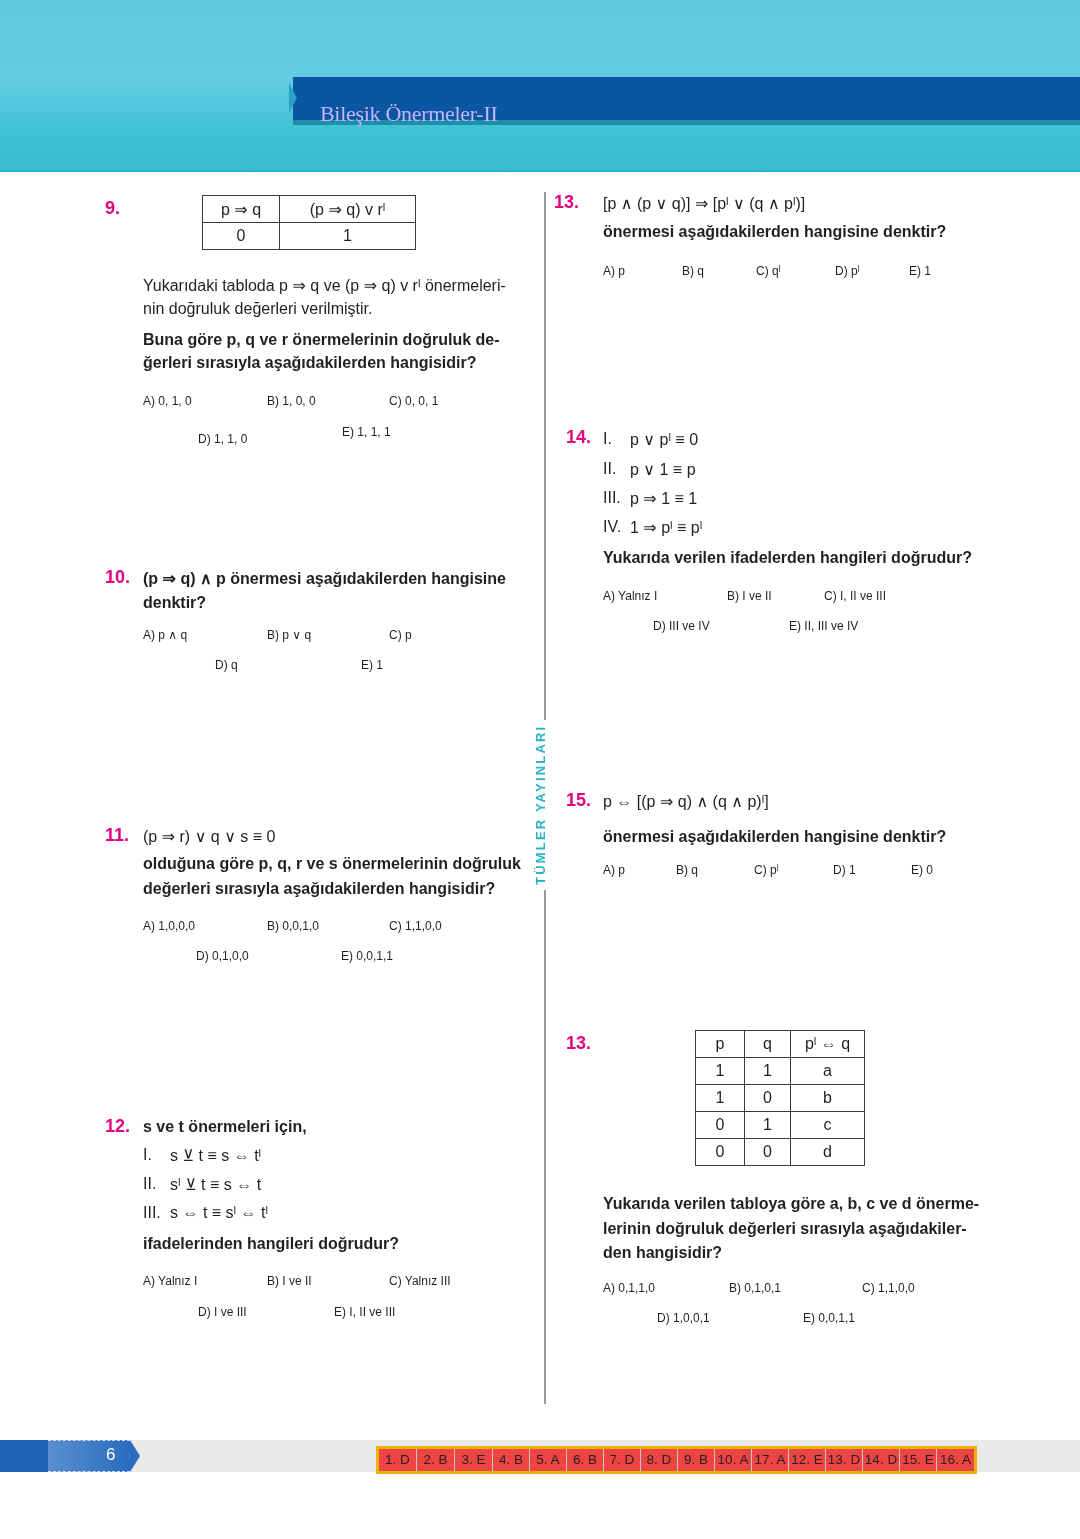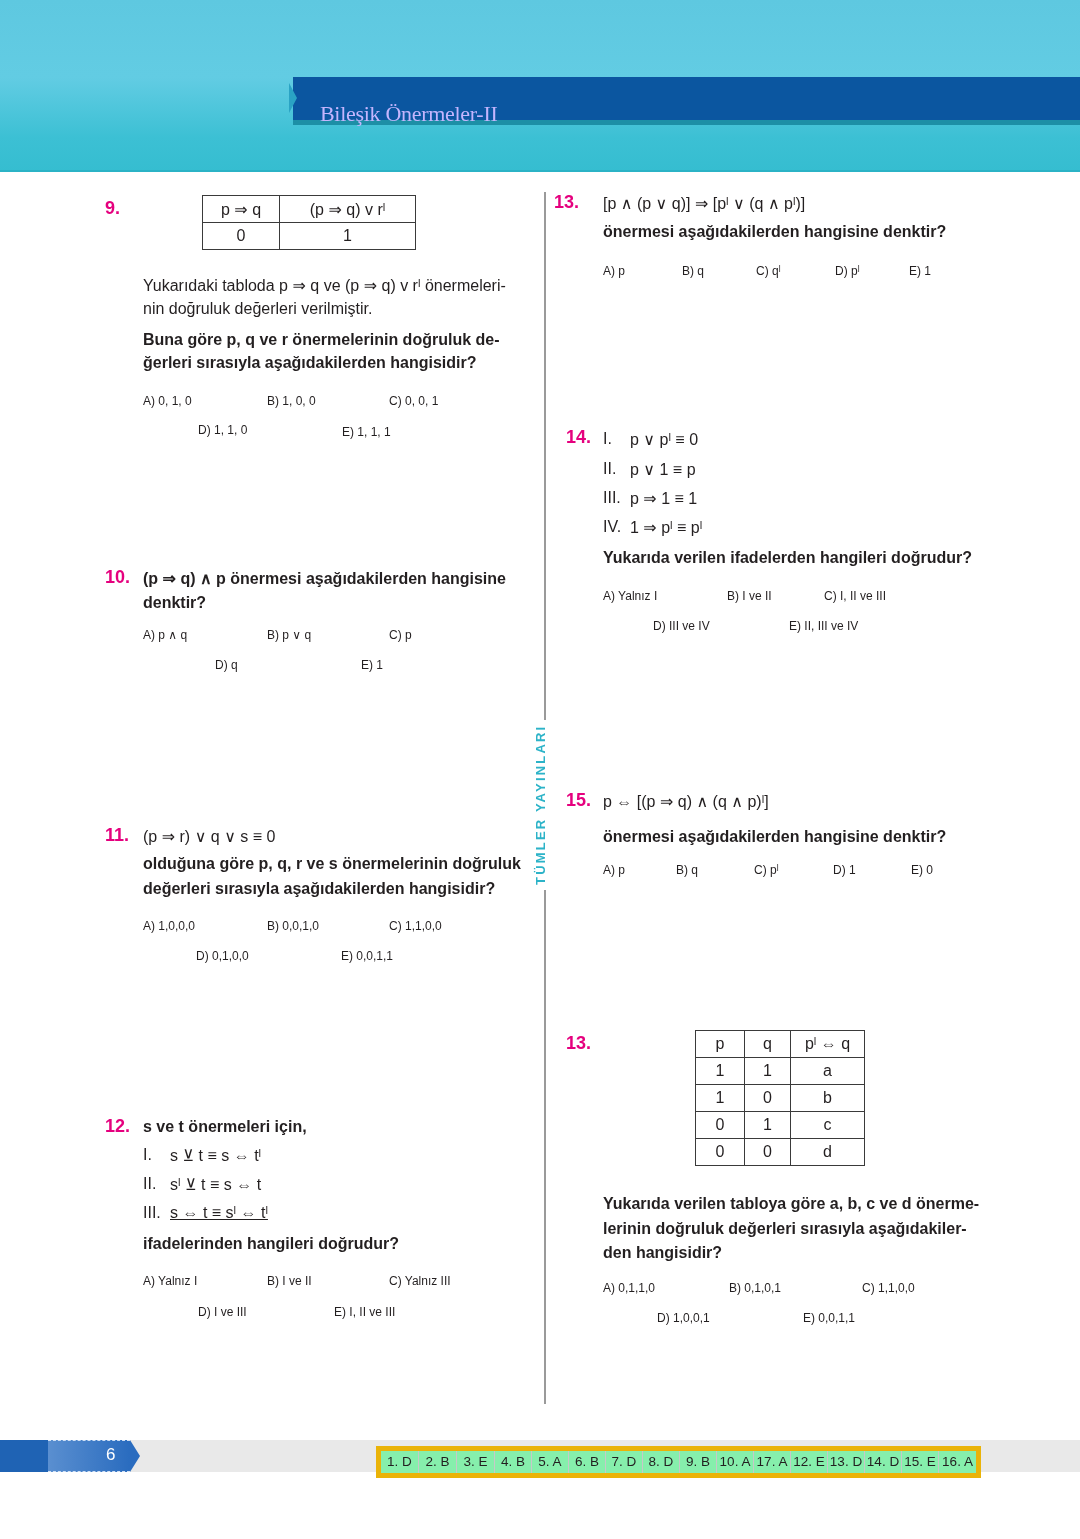--- a/index.html
+++ b/index.html
@@ -50,21 +50,21 @@
   .page-badge {
     position: absolute; left: 48px; top: 1440px; width: 82px; height: 32px;
     background: linear-gradient(90deg, #5a8fd0, #2a6cbf);
     border-top: 1px dashed #cfe0f5; border-bottom: 1px dashed #cfe0f5;
   }
   .page-badge::after {
     content: ""; position: absolute; right: -10px; top: -1px; width: 0; height: 0;
     border-top: 16px solid transparent; border-bottom: 16px solid transparent; border-left: 10px solid #2a6cbf;
   }
   .page-num { position: absolute; left: 106px; top: 1445px; color: #fff; font-size: 17px; }
-  .answer-key { position: absolute; left: 376px; top: 1446px; display: flex; background: #86efac; border: 5px solid #eab308; }
+  .answer-key { position: absolute; left: 376px; top: 1446px; display: flex; background: #ef4444; border: 3px solid #eab308; }
   .answer-key .cell { font-size: 13.5px; padding: 3px 0; text-align: center; border-right: 1px solid #c8c8c8; height: 22px; line-height: 16px; }
   .answer-key .cell:last-child { border-right: none; }
 </style>
 </head>
 <body>
 
 <div class="header">
   <div class="title-band">
     <span class="title-text">Bileşik Önermeler-II</span>
   </div>
@@ -87,21 +87,21 @@
     </tr>
   </tbody>
     </table>
   <div class="line" style="left:143px;top:276px;">Yukarıdaki tabloda p ⇒ q ve (p ⇒ q) v rˡ önermeleri-</div>
   <div class="line" style="left:143px;top:300px;">nin doğruluk değerleri verilmiştir.</div>
   <div class="line bold" style="left:143px;top:331px;">Buna göre p, q ve r önermelerinin doğruluk de-</div>
   <div class="line bold" style="left:143px;top:354px;">ğerleri sırasıyla aşağıdakilerden hangisidir?</div>
   <span class="opt" style="left:143px;top:394px;">A) 0, 1, 0</span>
   <span class="opt" style="left:267px;top:394px;">B) 1, 0, 0</span>
   <span class="opt" style="left:389px;top:394px;">C) 0, 0, 1</span>
-  <span class="opt" style="left:198px;top:423px;">D) 1, 1, 0</span>
+  <span class="opt" style="left:198px;top:432px;">D) 1, 1, 0</span>
   <span class="opt" style="left:342px;top:425px;">E) 1, 1, 1</span>
 </div>
 
 <div>
   <span class="qnum" style="left:105px;top:567px;">10.</span>
   <div class="line bold" style="left:143px;top:569px;">(p ⇒ q) ∧ p önermesi aşağıdakilerden hangisine</div>
   <div class="line bold" style="left:143px;top:594px;">denktir?</div>
   <span class="opt" style="left:143px;top:628px;">A) p ∧ q</span>
   <span class="opt" style="left:267px;top:628px;">B) p ∨ q</span>
   <span class="opt" style="left:389px;top:628px;">C) p</span>
@@ -122,21 +122,21 @@
 </div>
 
 <div>
   <span class="qnum" style="left:105px;top:1116px;">12.</span>
   <div class="line bold" style="left:143px;top:1118px;">s ve t önermeleri için,</div>
   <span class="line" style="left:143px;top:1146px;">I.</span>
   <span class="line" style="left:170px;top:1146px;">s ⊻ t ≡ s ⇔ tˡ</span>
   <span class="line" style="left:143px;top:1175px;">II.</span>
   <span class="line" style="left:170px;top:1175px;">sˡ ⊻ t ≡ s ⇔ t</span>
   <span class="line" style="left:143px;top:1204px;">III.</span>
-  <span class="line" style="left:170px;top:1204px;text-decoration:underline;">s ⇔ t ≡ sˡ ⇔ tˡ</span>
+  <span class="line" style="left:170px;top:1204px;">s ⇔ t ≡ sˡ ⇔ tˡ</span>
   <div class="line bold" style="left:143px;top:1235px;">ifadelerinden hangileri doğrudur?</div>
   <span class="opt" style="left:143px;top:1274px;">A) Yalnız I</span>
   <span class="opt" style="left:267px;top:1274px;">B) I ve II</span>
   <span class="opt" style="left:389px;top:1274px;">C) Yalnız III</span>
   <span class="opt" style="left:198px;top:1305px;">D) I ve III</span>
   <span class="opt" style="left:334px;top:1305px;">E) I, II ve III</span>
 </div>
 
 <div>
   <span class="qnum" style="left:554px;top:192px;">13.</span>

